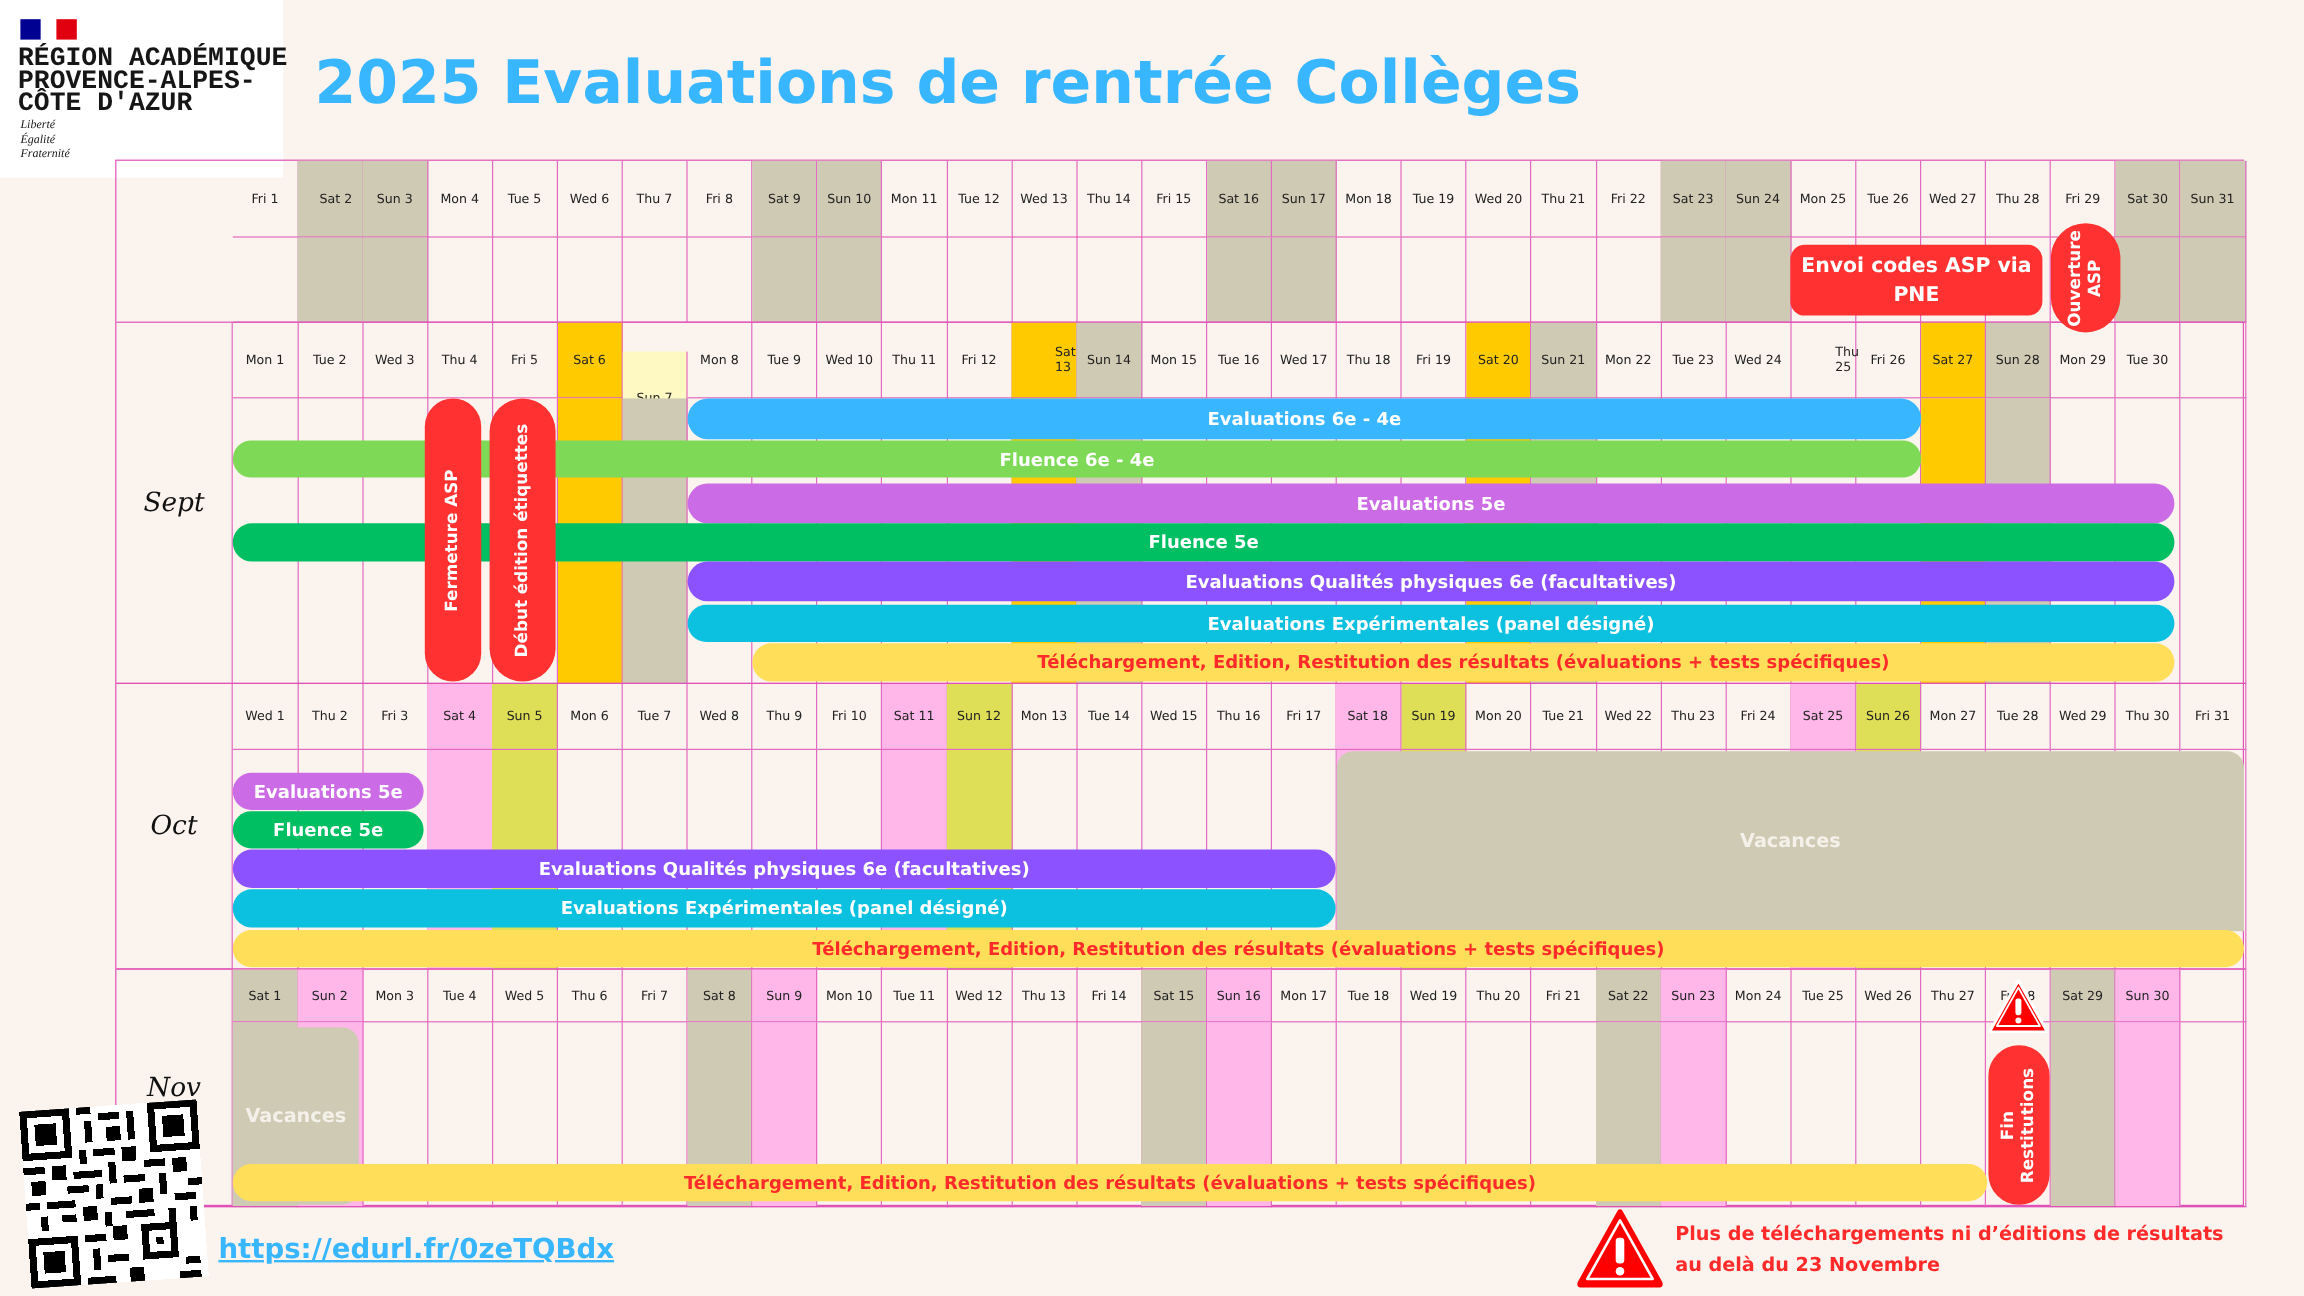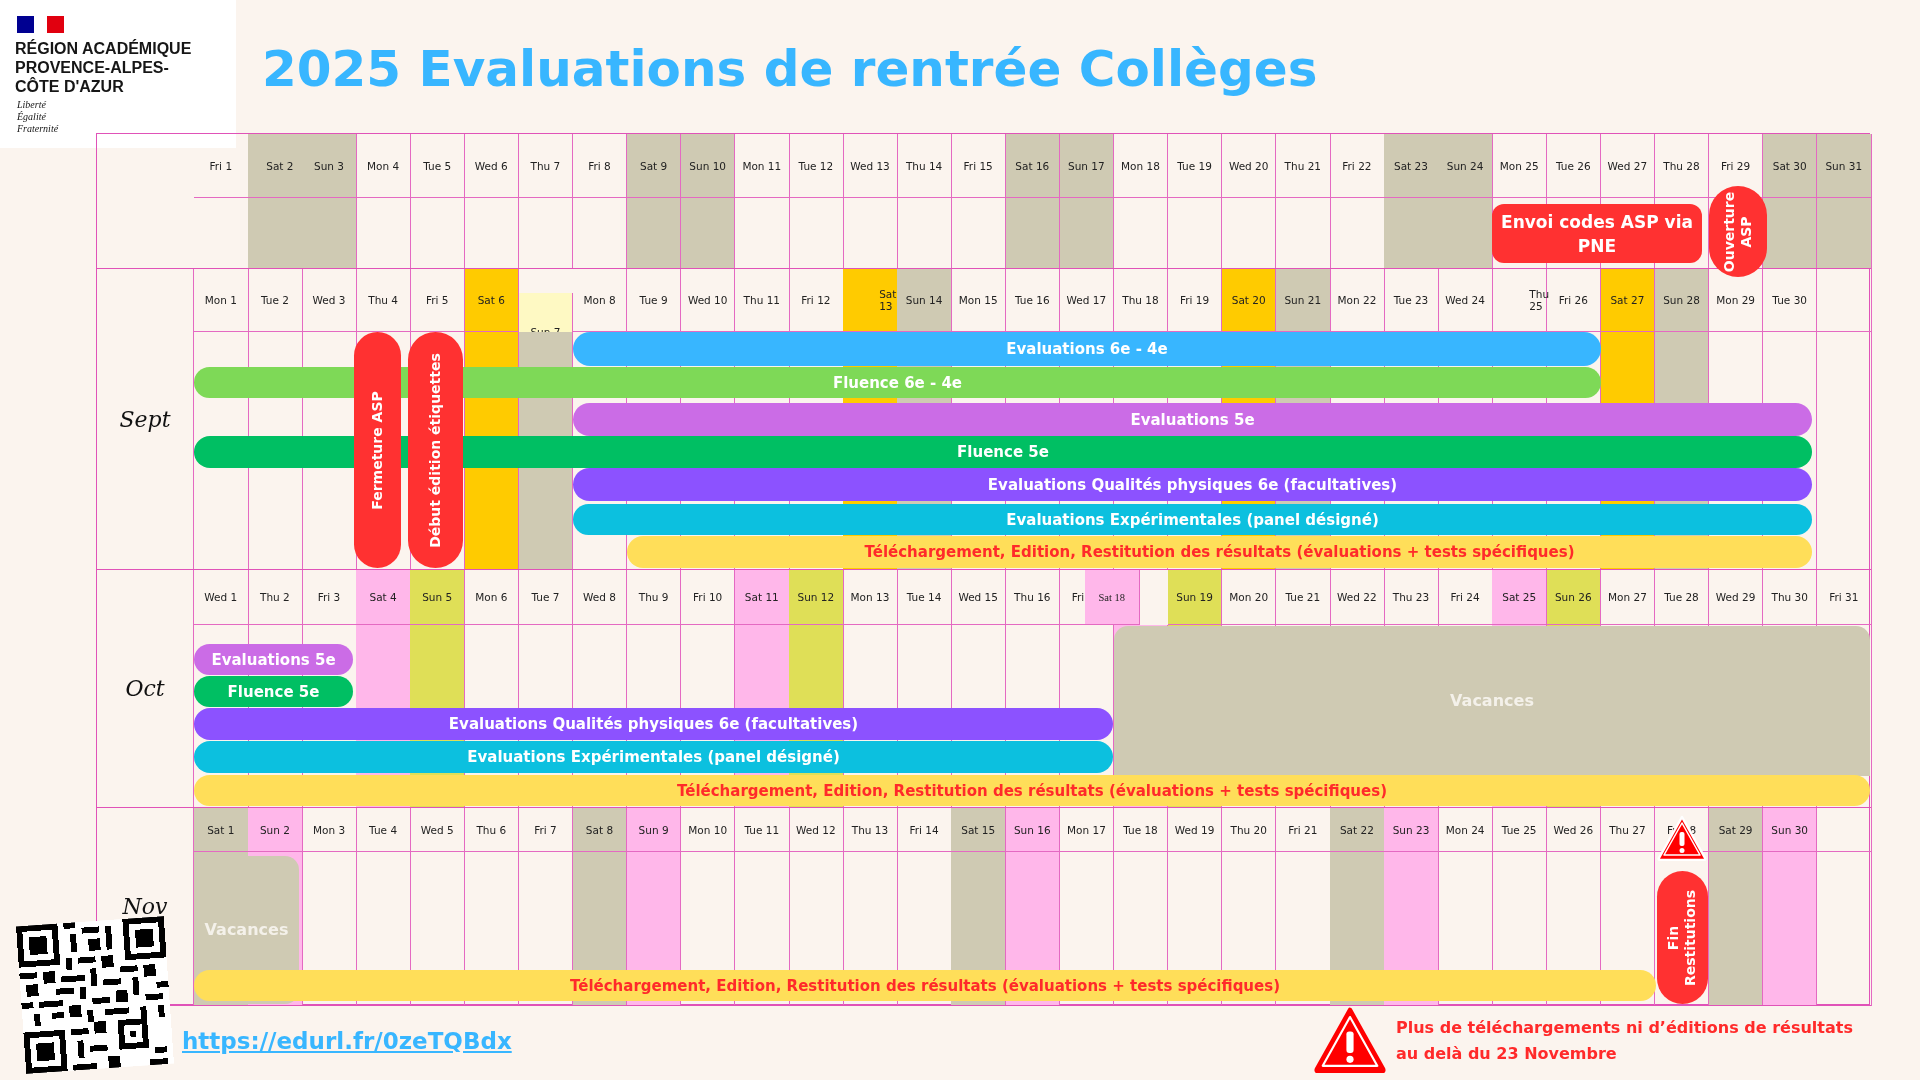--- a/index.html
+++ b/index.html
@@ -2,21 +2,21 @@
 <html><head>
 <meta charset="utf-8">
 <style>
   html,body{margin:0;padding:0;}
   body{width:1920px;height:1080px;background:#fbf4ee;position:relative;overflow:hidden;font-family:"DejaVu Sans","Liberation Sans",sans-serif;}
   .logo{position:absolute;left:0;top:0;width:236px;height:148px;background:#ffffff;}
   .flag{position:absolute;left:17px;top:16px;width:47px;height:17px;display:flex;}
   .flag .b{width:17px;background:#000091;}
   .flag .w{width:13px;background:#ffffff;}
   .flag .r{width:17px;background:#e1000f;}
-  .logo-name{position:absolute;left:15px;top:39px;font-family:Liberation Sans, sans-serif;font-weight:bold;font-size:16px;line-height:19px;color:#161616;white-space:pre;}
+  .logo-name{position:absolute;left:15px;top:39px;font-family:Liberation Mono, monospace;font-weight:bold;font-size:22px;line-height:19px;color:#161616;white-space:pre;}
   .logo-motto{position:absolute;left:17px;top:99px;font-family:"Liberation Serif",serif;font-style:italic;font-size:10px;line-height:12px;color:#161616;white-space:pre;}
   .title{position:absolute;left:262px;top:40px;font-family:"DejaVu Sans",sans-serif;font-weight:bold;font-size:50px;color:#38b6ff;letter-spacing:0px;white-space:nowrap;}
   .grid{position:absolute;left:96px;top:133px;width:1774px;height:872px;border:1.5px solid #e052b8;box-sizing:border-box;}
   .cell{position:absolute;box-sizing:border-box;border-right:1px solid #e469c2;border-bottom:1px solid #e469c2;}
   .hdr{font-size:10.5px;color:#222;display:flex;align-items:center;justify-content:center;font-family:"DejaVu Sans",sans-serif;}
   .month{position:absolute;box-sizing:border-box;border-right:1px solid #e469c2;border-bottom:1.5px solid #e052b8;display:flex;align-items:center;justify-content:center;font-family:"DejaVu Serif",serif;font-style:italic;font-size:22px;color:#111;}
   .rowline{position:absolute;left:0;height:0;border-top:1.5px solid #e052b8;}
   .bar{position:absolute;border-radius:17px;display:flex;align-items:center;justify-content:center;color:#fff;font-weight:bold;font-size:15px;white-space:nowrap;font-family:"DejaVu Sans",sans-serif;}
   .vbar{position:absolute;border-radius:28px;background:#ff3131;color:#fff;font-weight:bold;font-size:14px;display:flex;align-items:center;justify-content:center;}
   .vbar span{transform:rotate(-90deg);white-space:nowrap;text-align:center;line-height:17px;}
@@ -200,21 +200,21 @@
     <div class="cell hdr" style="left: 746.2px; top: 436px; width: 54.6px; height: 55px; background: transparent;">Mon 13</div>
     <div class="cell" style="left: 746.2px; top: 491px; width: 54.6px; height: 183px; background: transparent;"></div>
     <div class="cell hdr" style="left: 800.3px; top: 436px; width: 54.6px; height: 55px; background: transparent;">Tue 14</div>
     <div class="cell" style="left: 800.3px; top: 491px; width: 54.6px; height: 183px; background: transparent;"></div>
     <div class="cell hdr" style="left: 854.4px; top: 436px; width: 54.6px; height: 55px; background: transparent;">Wed 15</div>
     <div class="cell" style="left: 854.4px; top: 491px; width: 54.6px; height: 183px; background: transparent;"></div>
     <div class="cell hdr" style="left: 908.5px; top: 436px; width: 54.6px; height: 55px; background: transparent;">Thu 16</div>
     <div class="cell" style="left: 908.5px; top: 491px; width: 54.6px; height: 183px; background: transparent;"></div>
     <div class="cell hdr" style="left: 962.6px; top: 436px; width: 54.6px; height: 55px; background: transparent;">Fri 17</div>
     <div class="cell" style="left: 962.6px; top: 491px; width: 54.6px; height: 183px; background: transparent;"></div>
-    <div class="cell hdr" style="left: 988px; top: 436px; width: 54.6px; height: 55px; background: rgb(255, 183, 234); font-family: Liberation Serif, serif;">Sat 18</div>
+    <div class="cell hdr" style="left: 1016px; top: 436px; width: 54.6px; height: 55px; background: rgb(255, 183, 234);">Sat 18</div>
     <div class="cell" style="left: 1016.7px; top: 491px; width: 54.6px; height: 183px; background: rgb(255, 183, 234);"></div>
     <div class="cell hdr" style="left: 1070.8px; top: 436px; width: 54.6px; height: 55px; background: rgb(223, 223, 87);">Sun 19</div>
     <div class="cell" style="left: 1070.8px; top: 491px; width: 54.6px; height: 183px; background: rgb(223, 223, 87);"></div>
     <div class="cell hdr" style="left: 1124.9px; top: 436px; width: 54.6px; height: 55px; background: transparent;">Mon 20</div>
     <div class="cell" style="left: 1124.9px; top: 491px; width: 54.6px; height: 183px; background: transparent;"></div>
     <div class="cell hdr" style="left: 1179px; top: 436px; width: 54.6px; height: 55px; background: transparent;">Tue 21</div>
     <div class="cell" style="left: 1179px; top: 491px; width: 54.6px; height: 183px; background: transparent;"></div>
     <div class="cell hdr" style="left: 1233.1px; top: 436px; width: 54.6px; height: 55px; background: transparent;">Wed 22</div>
     <div class="cell" style="left: 1233.1px; top: 491px; width: 54.6px; height: 183px; background: transparent;"></div>
     <div class="cell hdr" style="left: 1287.2px; top: 436px; width: 54.6px; height: 55px; background: transparent;">Thu 23</div>

